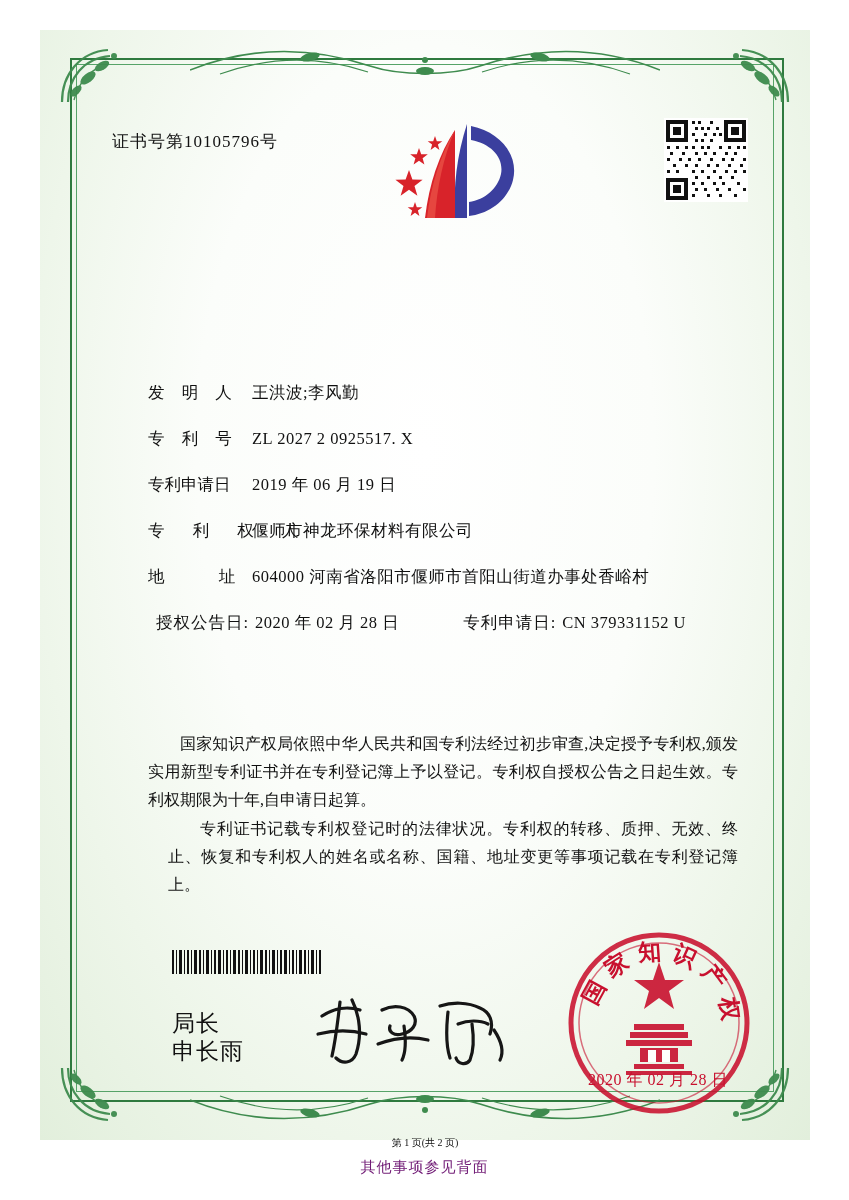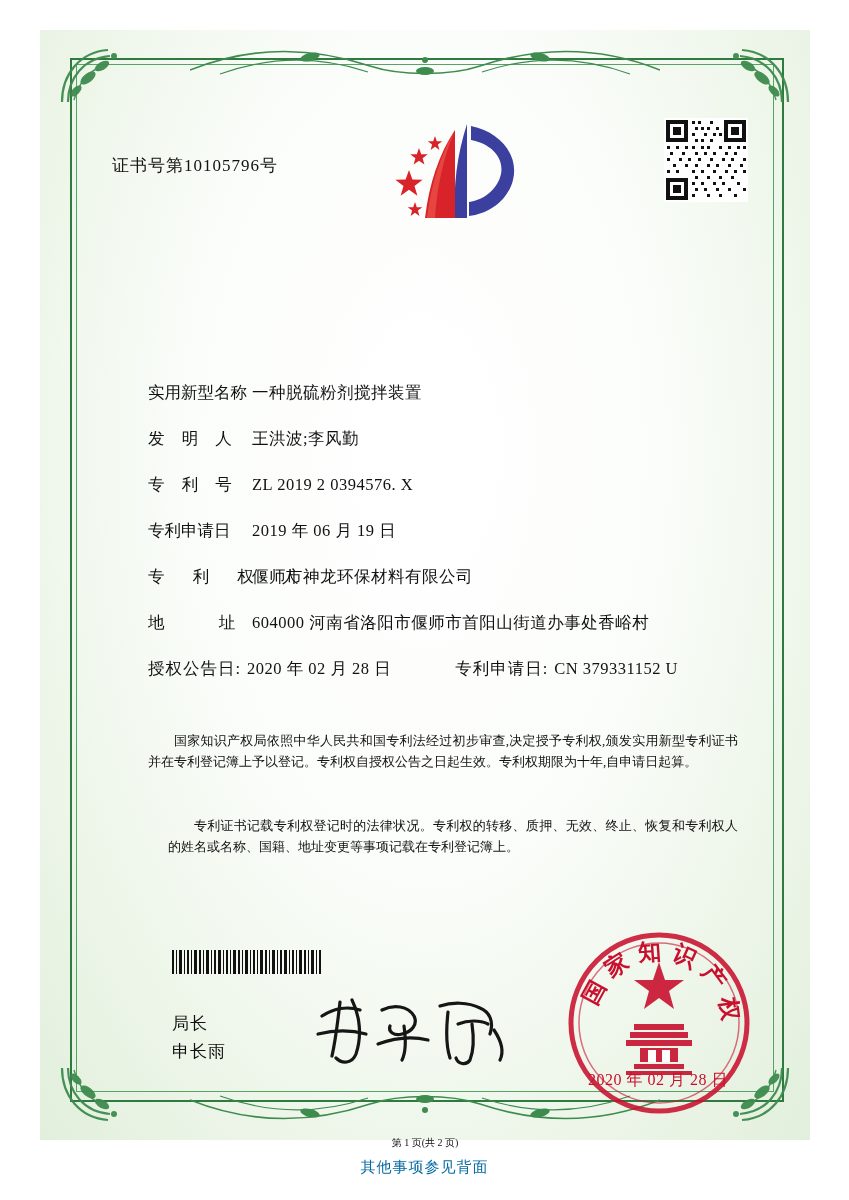--- a/index.html
+++ b/index.html
@@ -51,21 +51,20 @@
   }
   .edge-bottom{
     position:absolute;left:150px;bottom:10px;width:470px;height:44px;color:#3e8b4e;transform:scaleY(-1);
   }
 
   
   .cert-no{
     position:absolute;left:72px;top:100px;
     font-size:17px;letter-spacing:1px;color:#111;
     font-family:"Liberation Serif", serif;
-    margin-top:24px;
   }
   .qr{
     position:absolute;right:62px;top:88px;
     width:84px;height:84px;
   }
   .logo{
     position:absolute;left:345px;top:88px;width:140px;height:110px;
   }
 
   .title{
@@ -95,46 +94,46 @@
     white-space:nowrap;
   }
   .flabel.sp1{letter-spacing:12px;}
   .flabel.sp2{letter-spacing:6.5px;}
   .flabel.sp3{letter-spacing:25px;text-align:right;}
   .fvalue{
     flex:1 1 auto;
     letter-spacing:.5px;
   }
   .pubdate-row{
-    display:flex;align-items:baseline;font-size:16.5px;color:#111;margin-bottom:8px;
+    display:flex;align-items:baseline;font-size:16.5px;color:#111;margin-bottom:8px;margin-left:8px;
   }
   .pubdate-row .lbl{letter-spacing:1px;}
   .pubdate-row .val{margin-left:6px;letter-spacing:.5px;}
   .pubdate-row .gap{width:64px;flex:0 0 64px;}
 
   .para{
     position:absolute;left:108px;right:72px;
-    font-size:13px;
-    line-height:21px;
+    font-size:16px;
+    line-height:28px;
     color:#111;
     text-align:justify;
     text-justify:inter-ideograph;
   }
   .p1{top:700px;}
   .p2{top:785px;margin-left:20px;}
   .para .indent{text-indent:2em;display:block;}
 
   .barcode{
     position:absolute;left:132px;top:920px;
     width:152px;height:24px;
   }
 
   .sign-label{
     position:absolute;left:132px;top:980px;
-    font-size:17px;line-height:28px;color:#111;letter-spacing:1px;
+    font-size:23px;line-height:28px;color:#111;letter-spacing:1px;
   }
   .signature{
     position:absolute;left:268px;top:960px;
     width:210px;height:80px;
   }
   .seal{
     position:absolute;left:524px;top:898px;
     width:190px;height:190px;
   }
   .seal-date{
@@ -142,21 +141,21 @@
     font-size:16px;color:#c8102e;letter-spacing:.5px;
     font-family:"Liberation Serif", serif;
   }
 
   .page-no{
     position:absolute;left:0;right:0;top:1106px;
     text-align:center;font-size:10px;color:#111;
   }
   .footnote{
     position:absolute;left:0;right:0;top:1158px;
-    text-align:center;font-size:15px;color:#0369a1;letter-spacing:1px;
+    text-align:center;font-size:15px;color:#701a75;letter-spacing:1px;
   }
 </style>
 </head>
 <body>
 
 <div class="page">
   <div class="cert">
 
     <div class="border-outer"></div>
     <div class="border-inner"></div>
@@ -362,30 +361,26 @@
             <rect x="43" y="76" width="3" height="3"></rect>
             <rect x="55" y="76" width="3" height="3"></rect>
             <rect x="70" y="76" width="3" height="3"></rect>
         </g>
       </svg>
     </div>
 
 
     <div class="fields">
       <div class="frow">
-        <span class="flabel">实用新型名称</span>
-        <span class="fvalue">一种脱硫粉剂搅拌装置</span>
-      </div>
-      <div class="frow">
         <span class="flabel sp2">发 明 人</span>
         <span class="fvalue">王洪波;李风勤</span>
       </div>
       <div class="frow">
         <span class="flabel sp2">专 利 号</span>
-        <span class="fvalue">ZL 2019 2 0394576. X</span>
+        <span class="fvalue">ZL 2027 2 0925517. X</span>
       </div>
       <div class="frow">
         <span class="flabel">专利申请日</span>
         <span class="fvalue">2019 年 06 月 19 日</span>
       </div>
       <div class="frow">
         <span class="flabel sp1">专 利 权 人</span>
         <span class="fvalue">偃师市神龙环保材料有限公司</span>
       </div>
       <div class="frow">

